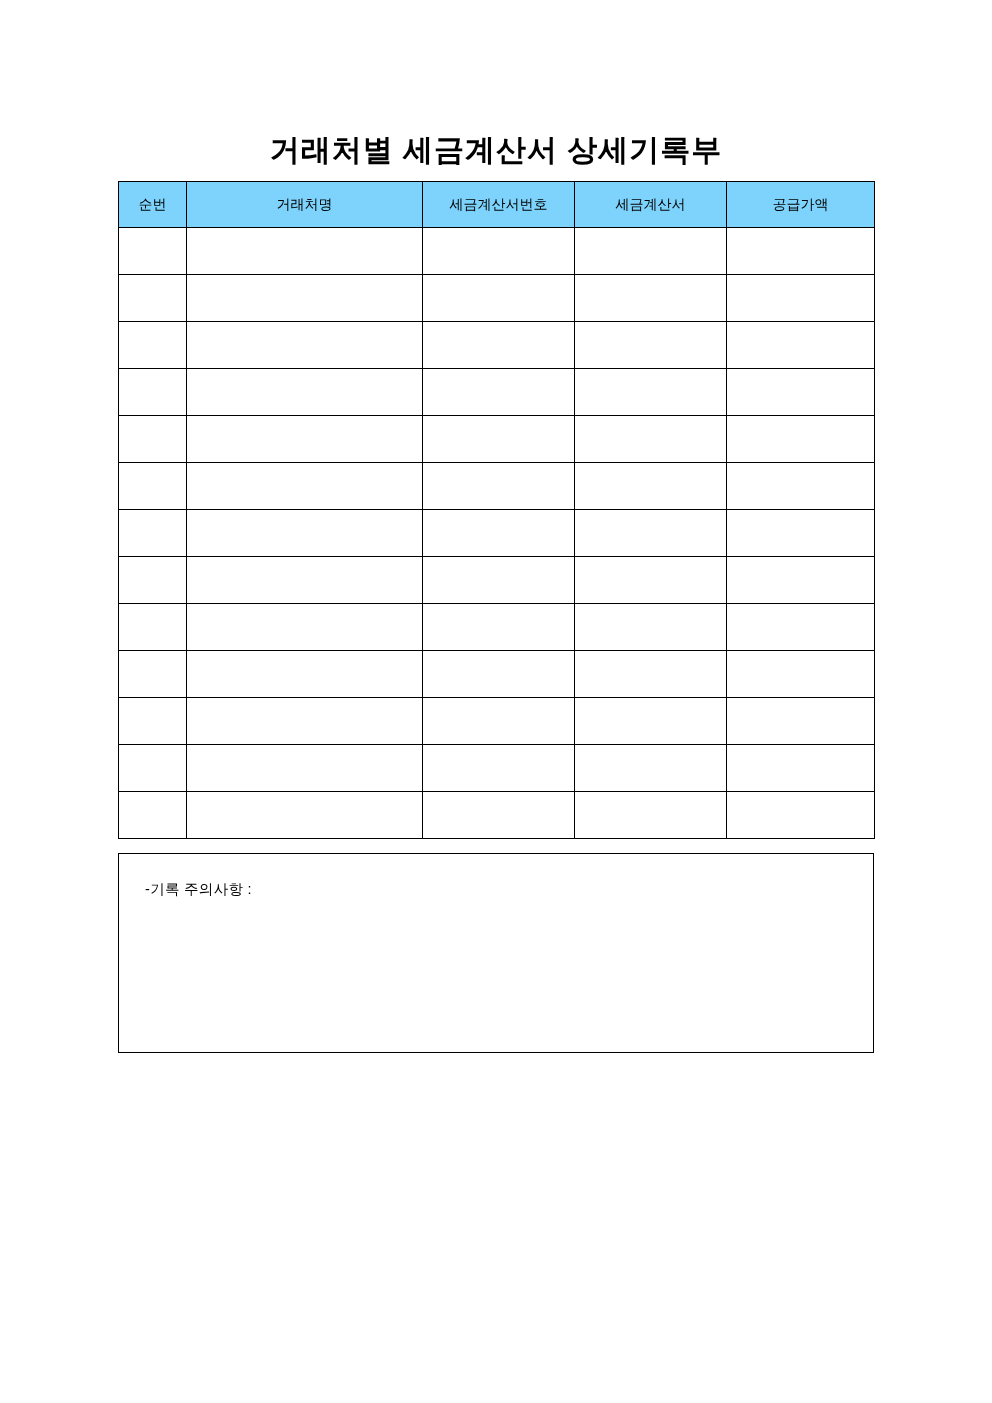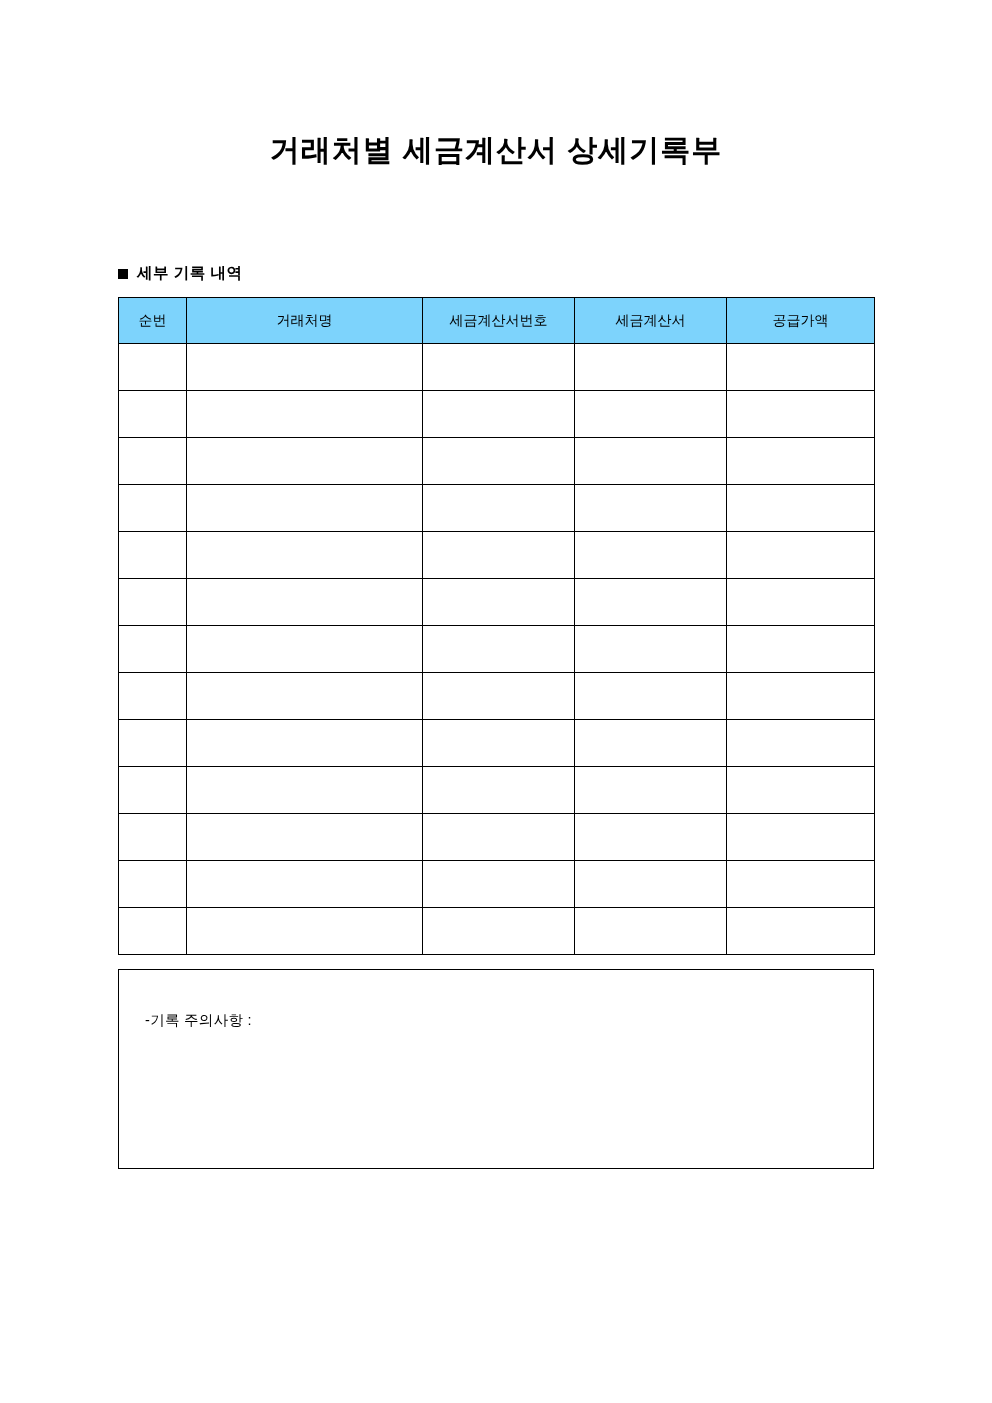--- a/index.html
+++ b/index.html
@@ -79,41 +79,37 @@
   col.c-num   { width: 152px; }
   col.c-date  { width: 152px; }
   col.c-amt   { width: 148px; }
 
   .remarks-box {
     width: 756px;
     height: 200px;
     box-sizing: border-box;
     border: 1px solid #000000;
     margin-top: 14px;
-    padding: 36px 26px;
+    padding: 21px 26px;
   }
   .remarks-line {
     font-size: 14.5px;
     line-height: 2.0;
     letter-spacing: 0.3px;
   }
 </style>
 </head>
 <body>
 
 <div class="page">
 
   <h1 class="doc-title">거래처별 세금계산서 상세기록부</h1>
 
   <div class="section">
 
-    <div class="section-heading heading-1">
-      <span class="bullet-square"></span>
-      <span>세부 기록 내역</span>
-    </div>
 
     <table class="record-table">
       <colgroup>
         <col class="c-no">
         <col class="c-name">
         <col class="c-num">
         <col class="c-date">
         <col class="c-amt">
       </colgroup>
       <thead>

